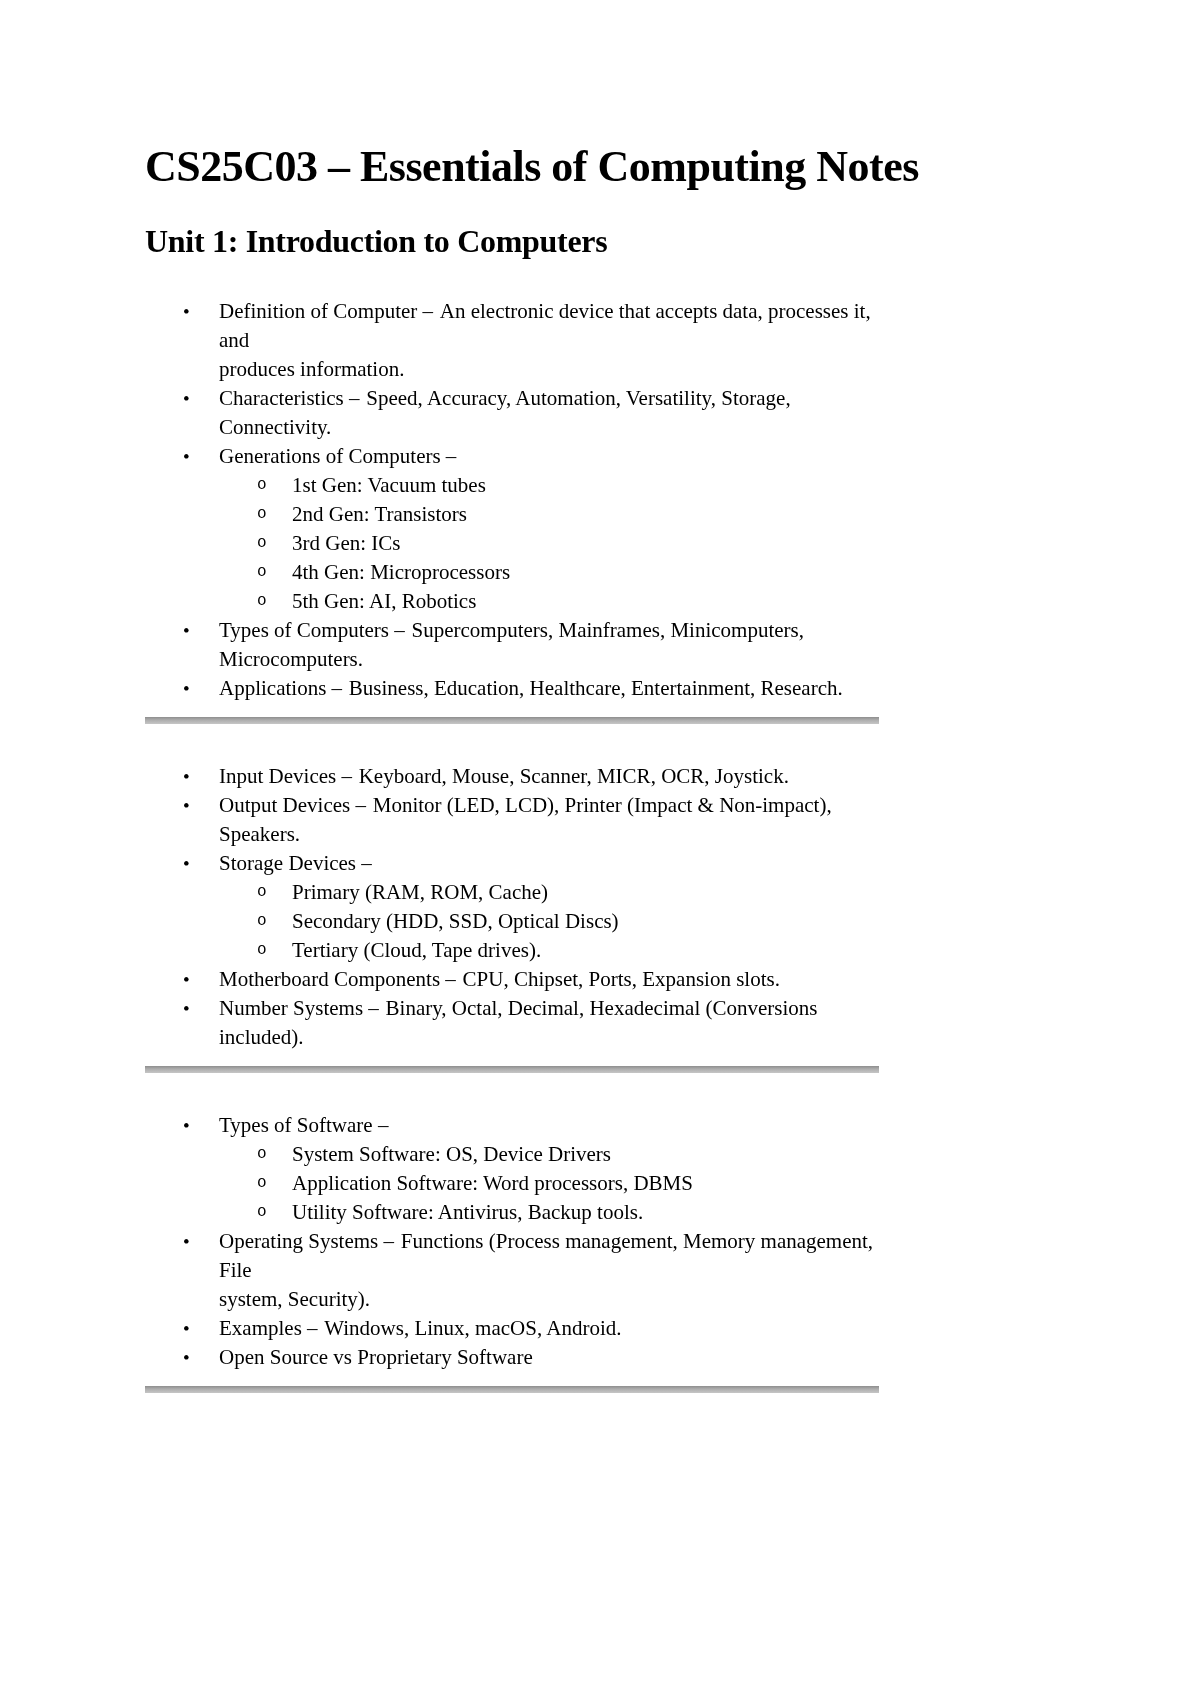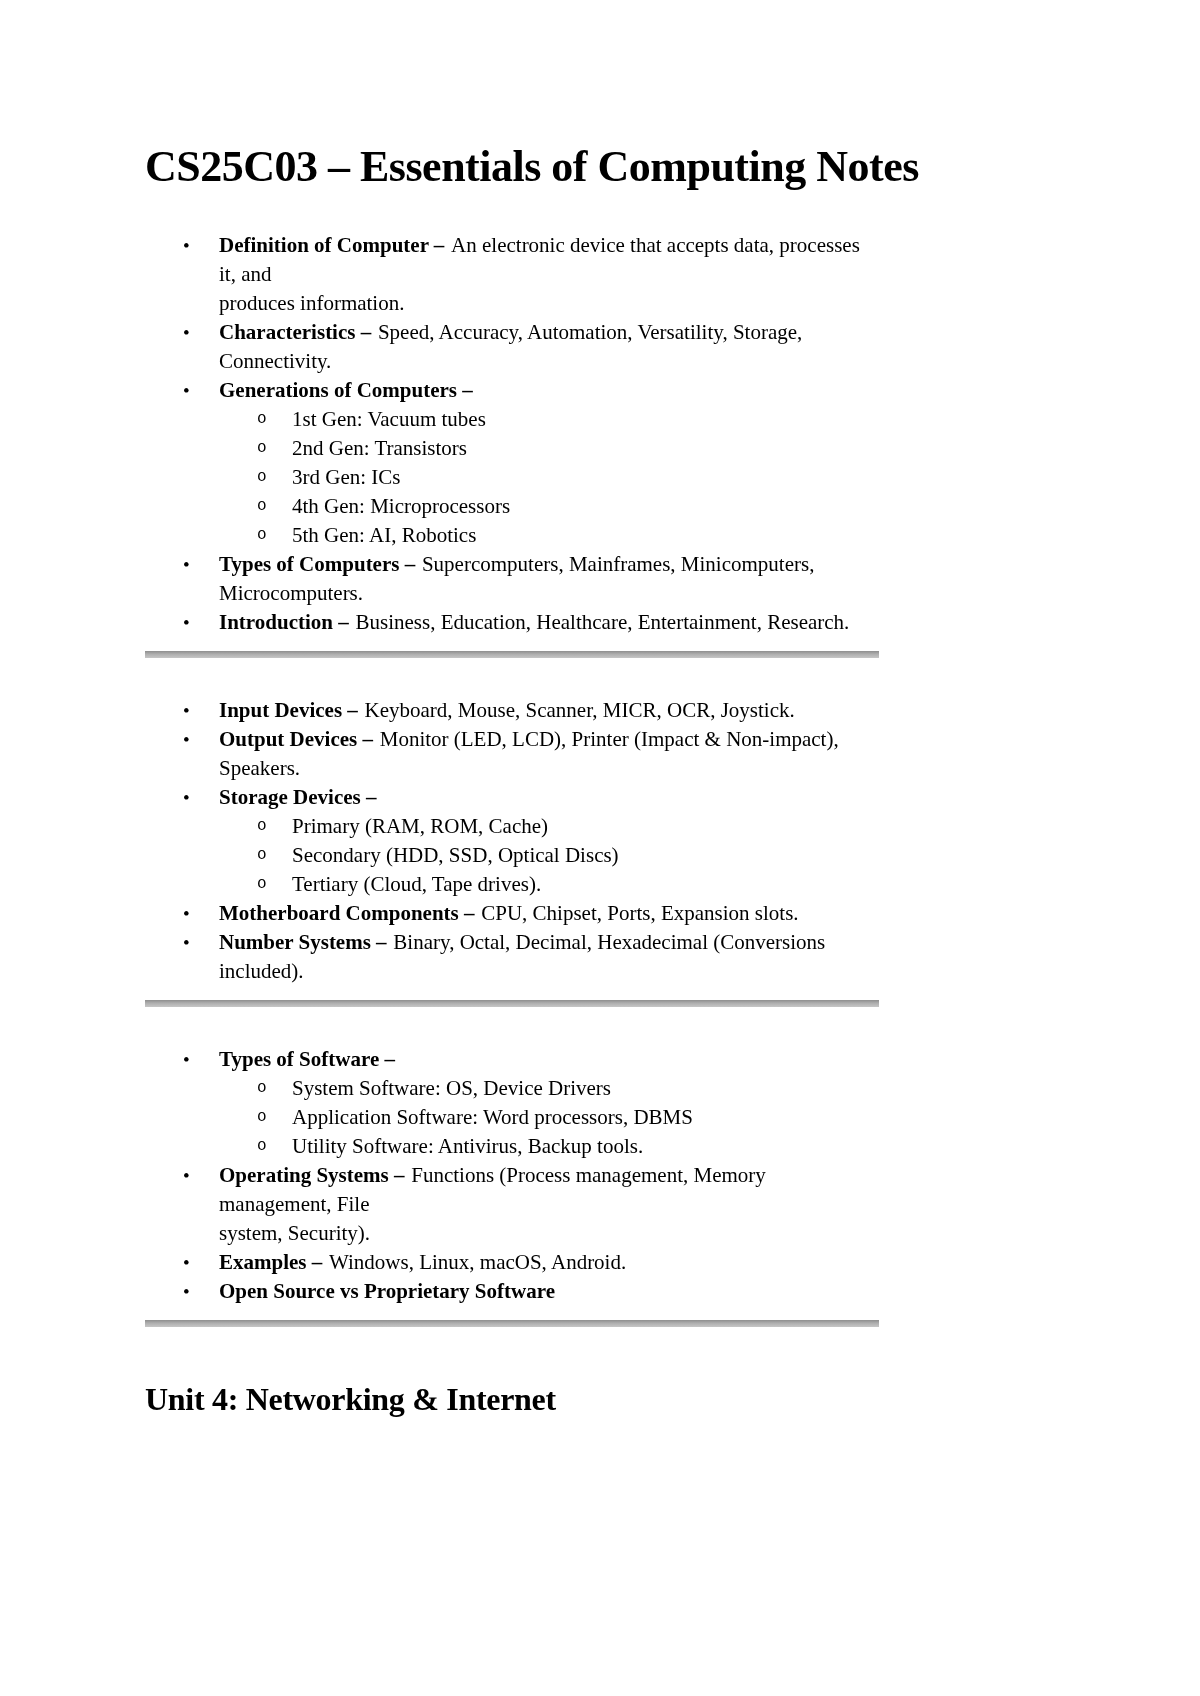--- a/index.html
+++ b/index.html
@@ -57,37 +57,38 @@
   }
   .m2 {
     flex: 0 0 35px;
     font-family: "Liberation Mono", monospace;
     font-size: 16px;
     line-height: 29px;
   }
   .txt {
     flex: 1 1 auto;
   }
-  .b { font-weight: bold; }
+  .b { font-weight: normal; }
   .r { margin-left: 0.32em; }
   .r2 { display: block; }
   .divider {
     height: 7px;
     margin-top: 14px;
     background: linear-gradient(180deg, #8e8e8e 0%, #aeaeae 45%, #c6c6c6 100%);
   }
 </style>
 </head>
 <body>
 
 <div class="page">
 
   <h1 class="doc-title">CS25C03 – Essentials of Computing Notes</h1>
 
   <section>
+    <h2 class="unit-heading first">Unit 1: Introduction to Computers</h2>
     <div class="bullet-list">
 
       <div class="li">
         <span class="m1">•</span>
         <div class="txt">
           <span class="b">Definition of Computer –</span><span class="r">An electronic device that accepts data, processes it, and</span><span class="r2">produces information.</span>
         </div>
       </div>
 
       <div class="li">
@@ -127,21 +128,21 @@
       <div class="li">
         <span class="m1">•</span>
         <div class="txt">
           <span class="b">Types of Computers –</span><span class="r">Supercomputers, Mainframes, Minicomputers,</span><span class="r2">Microcomputers.</span>
         </div>
       </div>
 
       <div class="li">
         <span class="m1">•</span>
         <div class="txt">
-          <span class="b">Introduction –</span><span class="r">Business, Education, Healthcare, Entertainment, Research.</span>
+          <span class="b">Applications –</span><span class="r">Business, Education, Healthcare, Entertainment, Research.</span>
         </div>
       </div>
 
     </div>
   </section>
 
   <div class="divider"></div>
 
   <section>
     <div class="bullet-list">
@@ -239,17 +240,14 @@
         <div class="txt">
           <span class="b">Open Source vs Proprietary Software</span>
         </div>
       </div>
 
     </div>
   </section>
 
   <div class="divider"></div>
 
-  <section>
-    <h2 class="unit-heading">Unit 4: Networking &amp; Internet</h2>
-  </section>
 
 </div>
 
 </body></html>

